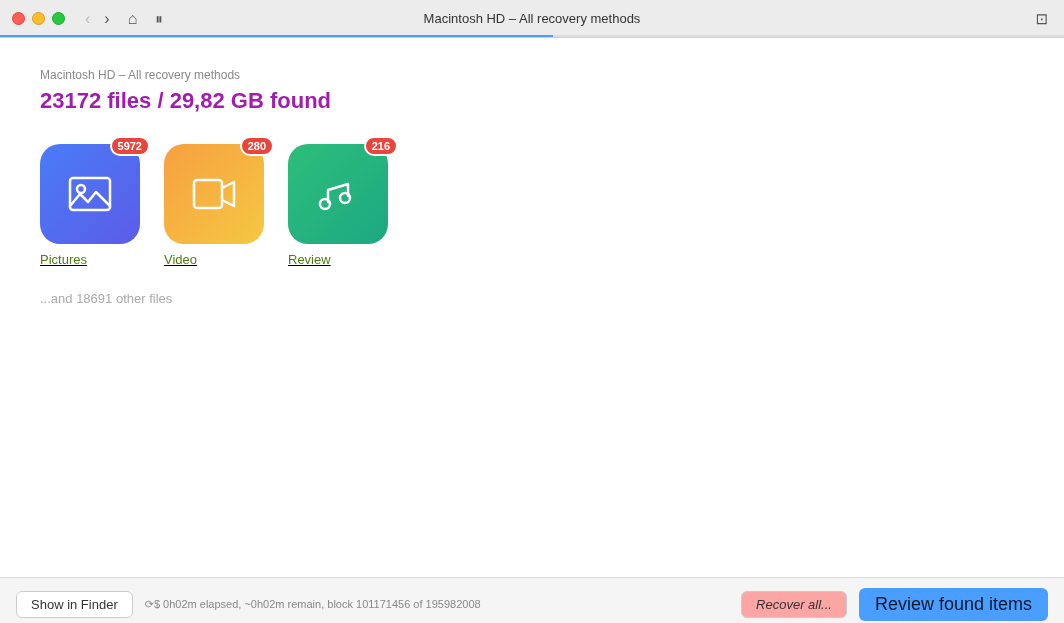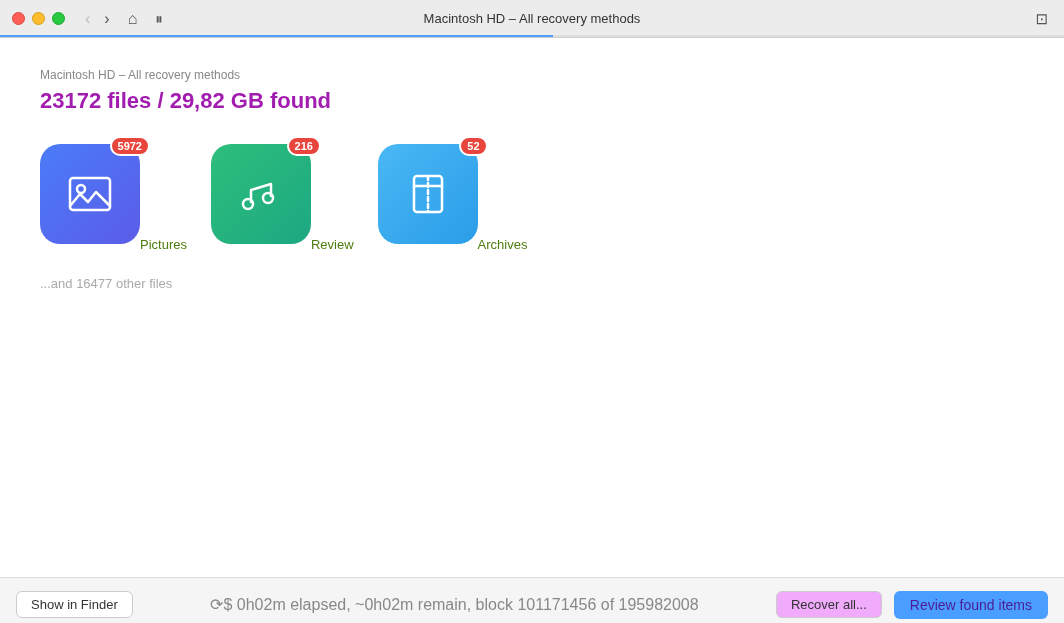--- a/index.html
+++ b/index.html
@@ -118,23 +118,24 @@
     }
 
     
     .category-grid {
       display: flex;
       gap: 24px;
       margin-bottom: 24px;
     }
     .category-item {
       display: flex;
-      flex-direction: row;
-      align-items: flex-end;
-      cursor: pointer;
+      flex-direction: column;
+      align-items: flex-start;
+      cursor: pointer;
+      text-decoration: underline;
     }
     .category-icon-wrapper {
       position: relative;
       width: 100px;
       height: 100px;
       margin-bottom: 8px;
     }
     .category-icon {
       width: 100px;
       height: 100px;
@@ -204,42 +205,43 @@
       border: 1px solid #ccc;
       border-radius: 6px;
       padding: 5px 14px;
       font-size: 13px;
       cursor: pointer;
       color: #333;
       white-space: nowrap;
     }
     .status-text {
       flex: 1;
-      text-align: center;
-      font-size: 16px;
+      text-align: left;
+      font-size: 11px;
       color: #888;
     }
     .recover-all-btn {
-      background: #f0abfc;
+      background: #fca5a5;
       border: 1px solid #ccc;
       border-radius: 6px;
       padding: 5px 14px;
       font-size: 13px;
       cursor: pointer;
       color: #333;
       white-space: nowrap;
+      font-style: italic;
     }
     .review-btn {
       background: #4a9eff;
       border: none;
       border-radius: 6px;
       padding: 6px 16px;
-      font-size: 14px;
-      cursor: pointer;
-      color: #4c1d95;
+      font-size: 18px;
+      cursor: pointer;
+      color: #0f172a;
       font-weight: 500;
       white-space: nowrap;
     }
   </style>
 </head>
 <body>
 
 <div class="titlebar">
   <div class="traffic-lights">
     <div class="traffic-light close"></div>
@@ -272,53 +274,52 @@
             <rect x="4" y="8" width="40" height="32" rx="3" ry="3" stroke="white" stroke-width="2.5" fill="none"></rect>
             <circle cx="15" cy="19" r="4" stroke="white" stroke-width="2.5" fill="none"></circle>
             <polyline points="4,36 14,24 22,32 30,22 44,36" stroke="white" stroke-width="2.5" fill="none"></polyline>
           </svg>
         </div>
         <span class="badge">5972</span>
       </div>
       <span class="category-label">Pictures</span>
     </div>
 
+    <div class="category-item">
+      <div class="category-icon-wrapper">
+        <div class="category-icon icon-video">
+          <svg viewBox="0 0 48 48">
+            <rect x="4" y="10" width="28" height="28" rx="3" ry="3" stroke="white" stroke-width="2.5" fill="none"></rect>
+            <polyline points="32,18 44,12 44,36 32,30" stroke="white" stroke-width="2.5" fill="none" stroke-linejoin="round"></polyline>
+          </svg>
+        </div>
+        <span class="badge">280</span>
+      </div>
+      <span class="category-label">Video</span>
+    </div>
 
     <div class="category-item">
       <div class="category-icon-wrapper">
         <div class="category-icon icon-audio">
           <svg viewBox="0 0 48 48">
             <path d="M14 32 L14 20 L34 14 L34 26" stroke="white" stroke-width="2.5" fill="none" stroke-linejoin="round"></path>
             <circle cx="11" cy="34" r="5" stroke="white" stroke-width="2.5" fill="none"></circle>
             <circle cx="31" cy="28" r="5" stroke="white" stroke-width="2.5" fill="none"></circle>
           </svg>
         </div>
         <span class="badge">216</span>
       </div>
       <span class="category-label">Review</span>
     </div>
 
 
-    <div class="category-item">
-      <div class="category-icon-wrapper">
-        <div class="category-icon icon-archives">
-          <svg viewBox="0 0 48 48">
-            <rect x="10" y="6" width="28" height="36" rx="3" ry="3" stroke="white" stroke-width="2.5" fill="none"></rect>
-            <line x1="24" y1="6" x2="24" y2="42" stroke="white" stroke-width="2.5" stroke-dasharray="4,3"></line>
-            <line x1="10" y1="16" x2="38" y2="16" stroke="white" stroke-width="2.5"></line>
-          </svg>
-        </div>
-        <span class="badge">52</span>
-      </div>
-      <span class="category-label">Archives</span>
-    </div>
 
   </div>
 
-  <div class="other-files">...and 16477 other files</div>
+  <div class="other-files">...and 18691 other files</div>
 </div>
 
 <div class="bottom-bar">
   <button class="show-finder-btn">Show in Finder</button>
   <span class="status-text">⟳$ 0h02m elapsed, ~0h02m remain, block 101171456 of 195982008</span>
   <button class="recover-all-btn">Recover all...</button>
   <button class="review-btn">Review found items</button>
 </div>
 
 </body></html>

